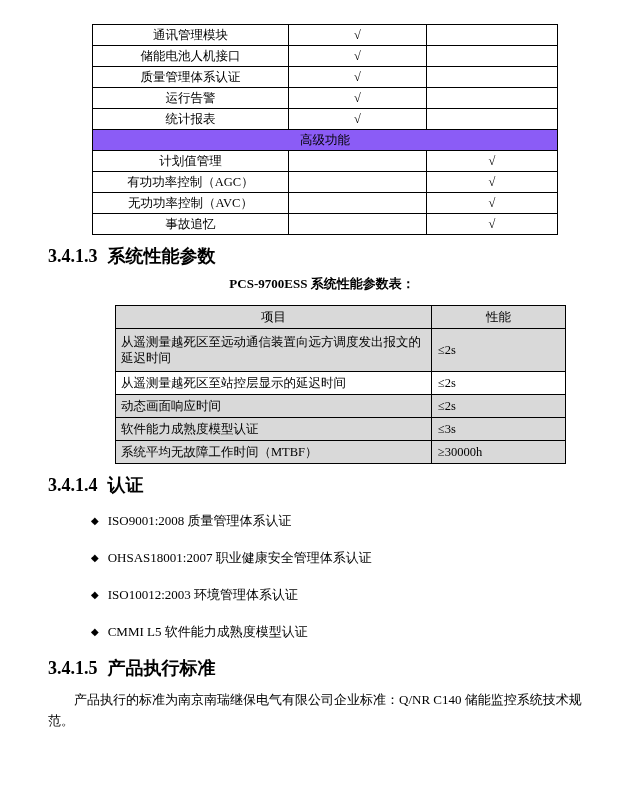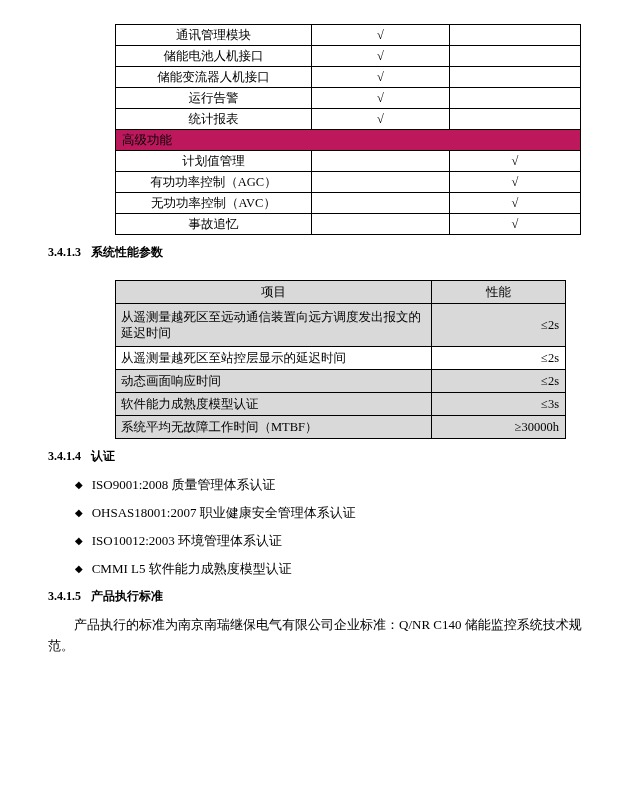--- a/index.html
+++ b/index.html
@@ -7,36 +7,36 @@
     width:644px;height:793px;background:#ffffff;color:#000;
     font-family:"Liberation Serif","DejaVu Serif",serif;
     overflow:hidden;position:relative;
   }
   .page{padding:24px 48px 0 48px}
   table{border-collapse:collapse}
   .tbl td{
     border:1px solid #000;font-size:12.5px;line-height:16px;
     padding:2px 6px;vertical-align:middle;
   }
-  .t1{margin-left:67px;width:432px;table-layout:fixed}
+  .t1{margin-left:44px;width:432px;table-layout:fixed}
   .t1 .c1{width:183px;text-align:center}
   .t1 .c2{width:125px;text-align:center}
   .t1 .c3{width:118px;text-align:center}
-  .t1 .sect{text-align:left;background:#be185d}
-  .heading{margin-top:9px;font-weight:bold;font-size:12px}
+  .t1 .sect{text-align:center;background:#8b5cf6}
+  .heading{margin-top:9px;font-weight:bold;font-size:18px}
   .heading .num{margin-right:10px}
   .tbl-title{margin-top:7px;text-align:center;font-weight:bold;font-size:13px}
-  .t2{margin-left:67px;margin-top:19px;width:432px;table-layout:fixed}
+  .t2{margin-left:67px;margin-top:12px;width:432px;table-layout:fixed}
   .t2 .ci{width:305px;text-align:left;padding:3px 5px}
-  .t2 .cv{width:121px;text-align:right}
+  .t2 .cv{width:121px;text-align:left}
   .t2 .hdr{background:#d9d9d9;text-align:center}
   .t2 .shaded{background:#d9d9d9}
   .t2 .tall{padding-top:5px;padding-bottom:5px}
   .bullets{margin-top:11px}
-  .bullet-item{margin:0 0 10px 27px;font-size:13px;line-height:17px}
+  .bullet-item{margin:0 0 10px 43px;font-size:13px;line-height:26px}
   .bullet{font-size:10px;margin-right:9px;position:relative;top:-1px}
   .body-para{margin:9px 0 0 0;font-size:13px;line-height:21px;text-indent:2em}
 </style>
 </head>
 <body>
 
 <div class="page">
 
   <table class="tbl t1">
     <tbody>
@@ -44,21 +44,21 @@
         <td class="c1">通讯管理模块</td>
         <td class="c2">√</td>
         <td class="c3"></td>
       </tr>
       <tr>
         <td class="c1">储能电池人机接口</td>
         <td class="c2">√</td>
         <td class="c3"></td>
       </tr>
       <tr>
-        <td class="c1">储能变流器人机接口</td>
+        <td class="c1">质量管理体系认证</td>
         <td class="c2">√</td>
         <td class="c3"></td>
       </tr>
       <tr>
         <td class="c1">运行告警</td>
         <td class="c2">√</td>
         <td class="c3"></td>
       </tr>
       <tr>
         <td class="c1">统计报表</td>
@@ -88,20 +88,21 @@
         <td class="c2"></td>
         <td class="c3">√</td>
       </tr>
     </tbody>
   </table>
 
   <div class="heading">
     <span class="num">3.4.1.3</span><span>系统性能参数</span>
   </div>
 
+  <div class="tbl-title">PCS-9700ESS  系统性能参数表：</div>
 
   <table class="tbl t2">
     <tbody>
       <tr>
         <td class="ci hdr">项目</td>
         <td class="cv hdr">性能</td>
       </tr>
       <tr>
         <td class="ci shaded tall">从遥测量越死区至远动通信装置向远方调度发出报文的延迟时间</td>
         <td class="cv shaded">≤2s</td>

